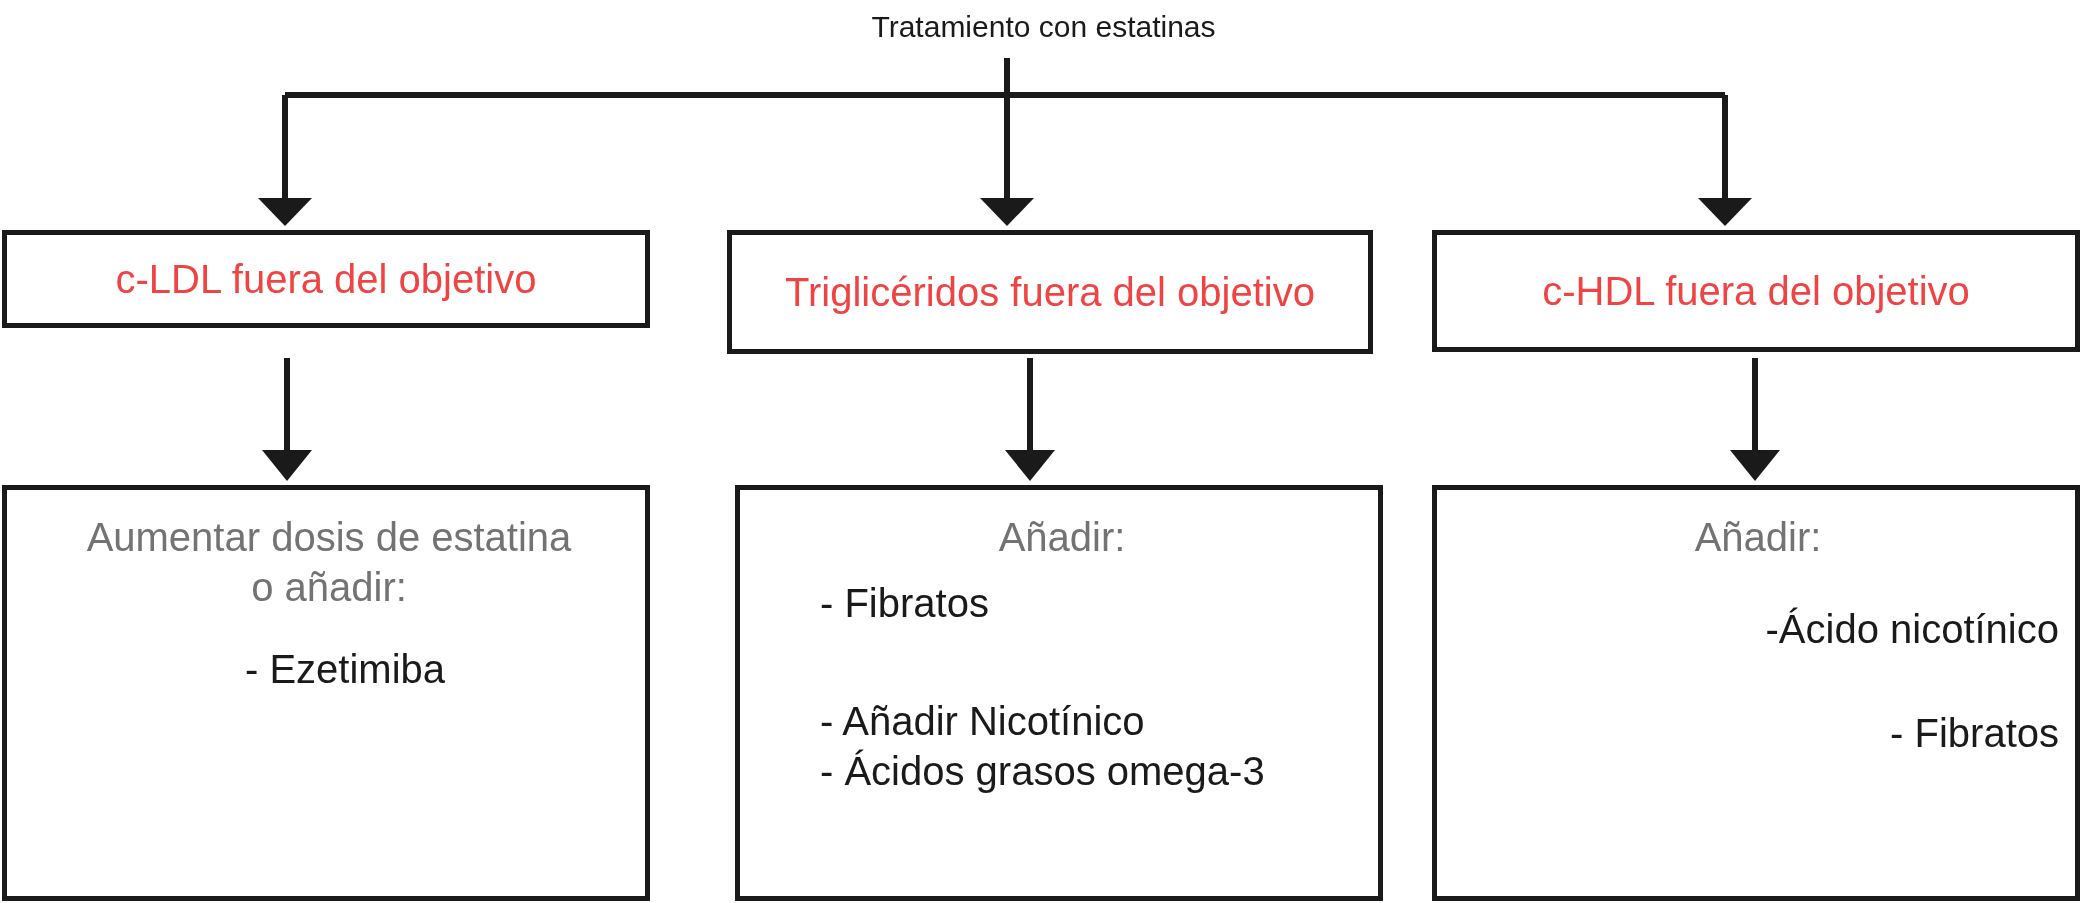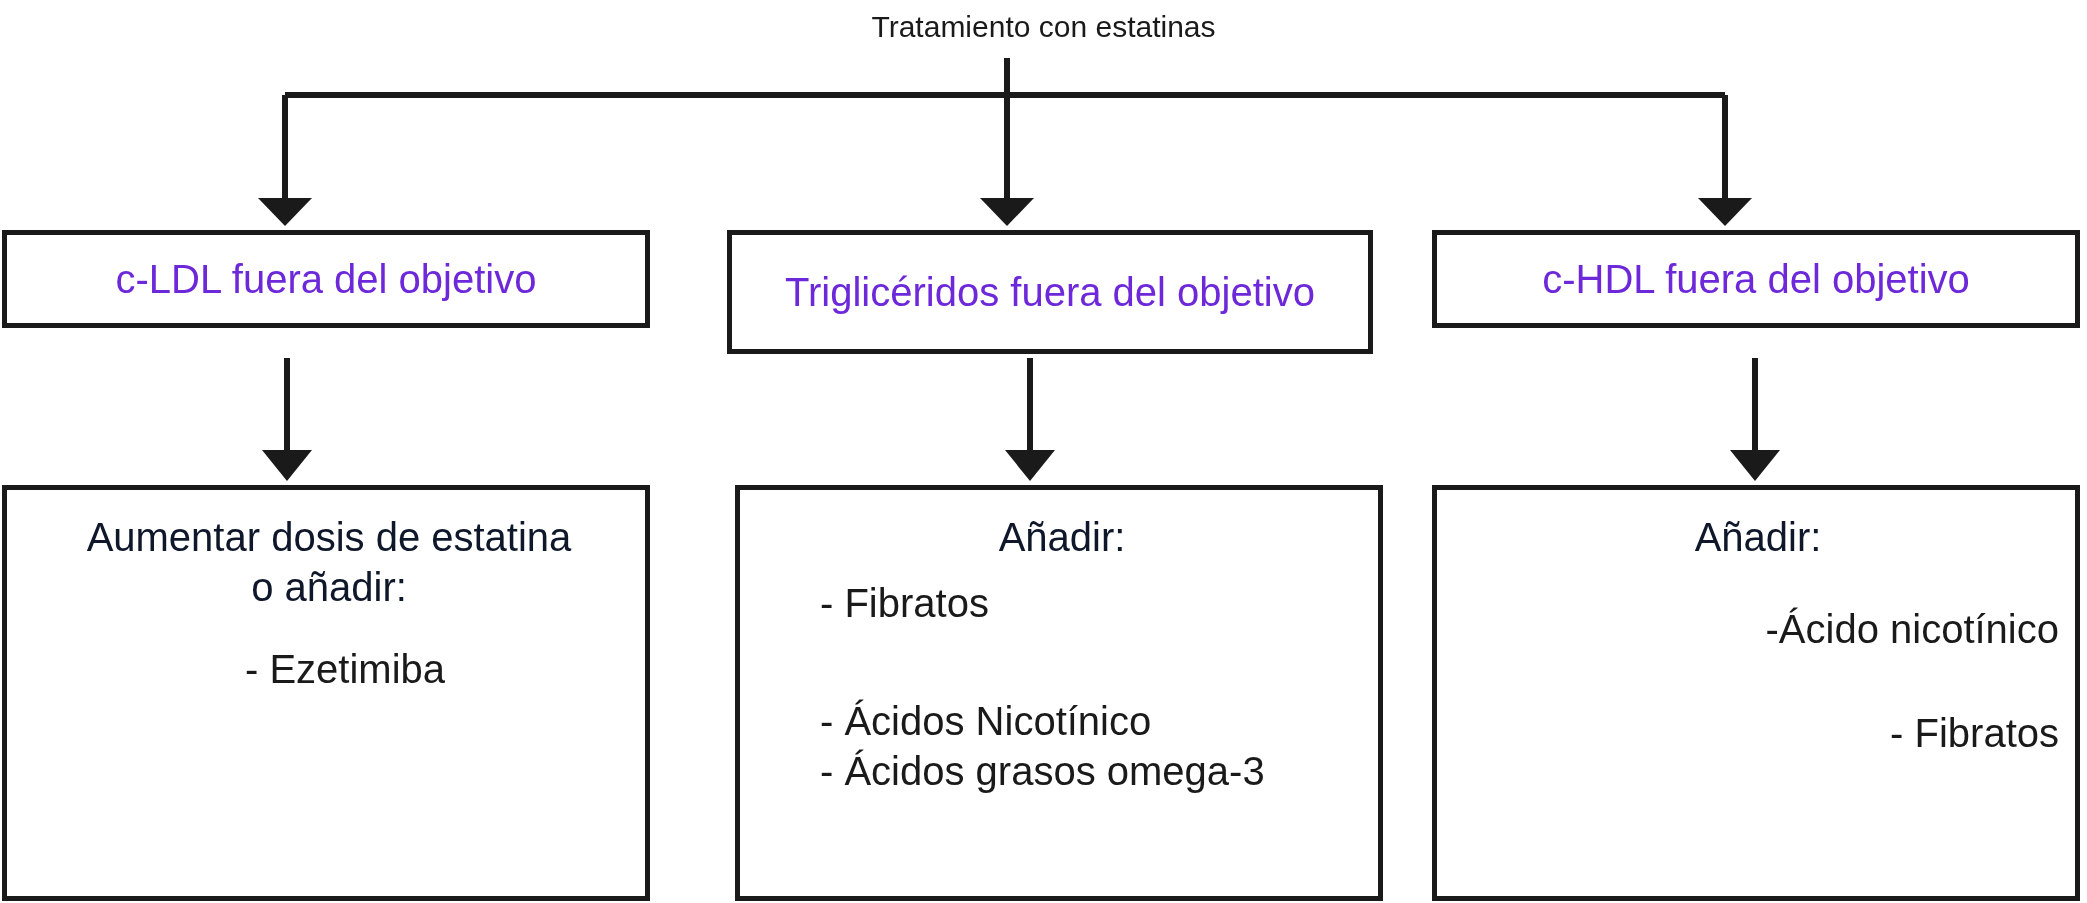--- a/index.html
+++ b/index.html
@@ -31,42 +31,42 @@
     position: absolute;
     box-sizing: border-box;
     border: 5px solid #1a1a1a;
     background: #ffffff;
   }
   .node-label {
     font-size: 40px;
     line-height: 48px;
     text-align: center;
     white-space: nowrap;
-    color: #6d28d9;
+    color: #ef4444;
   }
   
   #node-ldl      { left: 2px;    top: 230px; width: 648px; height: 98px; }
   #node-tg       { left: 727px;  top: 230px; width: 646px; height: 124px; }
-  #node-hdl      { left: 1432px; top: 230px; width: 648px; height: 98px; }
+  #node-hdl      { left: 1432px; top: 230px; width: 648px; height: 122px; }
   .top-inner {
     position: absolute;
     left: 0; right: 0;
     top: 50%;
     transform: translateY(-50%);
   }
   
   #node-ldl-tx   { left: 2px;    top: 485px; width: 648px; height: 416px; }
   #node-tg-tx    { left: 735px;  top: 485px; width: 648px; height: 416px; }
   #node-hdl-tx   { left: 1432px; top: 485px; width: 648px; height: 416px; }
 
   .tx-head {
     font-size: 40px;
     line-height: 50px;
     text-align: center;
-    color: #0f172a;
+    color: #737373;
   }
   .tx-list {
     font-size: 40px;
     line-height: 50px;
     color: #1a1a1a;
     white-space: nowrap;
   }
   .tx-list.centered { text-align: right; }
 
   
@@ -153,21 +153,21 @@
       <div class="tx-list">- Ezetimiba</div>
     </div>
   </div>
 
   <div class="node" id="node-tg-tx">
     <div id="tg-tx-body">
       <div class="tx-head">Añadir:</div>
       <div class="sp1"></div>
       <div class="tx-list">- Fibratos</div>
       <div class="sp2"></div>
-      <div class="tx-list">- Ácidos Nicotínico</div>
+      <div class="tx-list">- Añadir Nicotínico</div>
       <div class="tx-list">- Ácidos grasos omega-3</div>
     </div>
   </div>
 
   <div class="node" id="node-hdl-tx">
     <div id="hdl-tx-body">
       <div class="tx-head">Añadir:</div>
       <div class="sp1"></div>
       <div class="tx-list centered">-Ácido nicotínico</div>
       <div class="sp2"></div>

